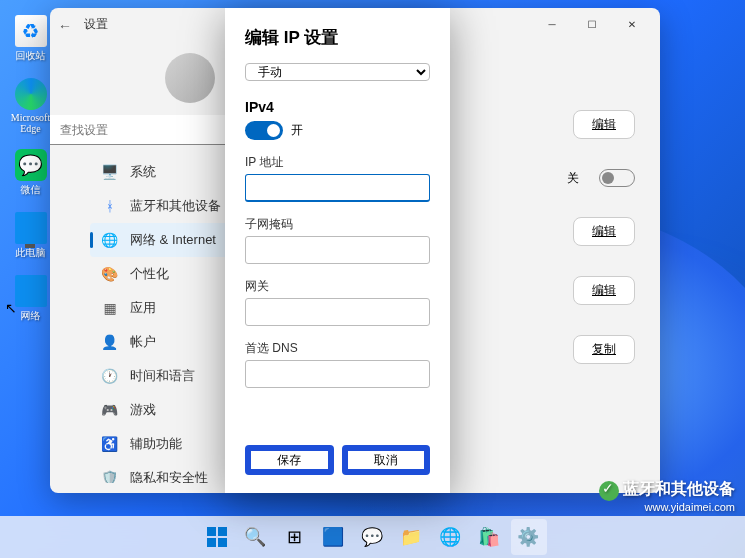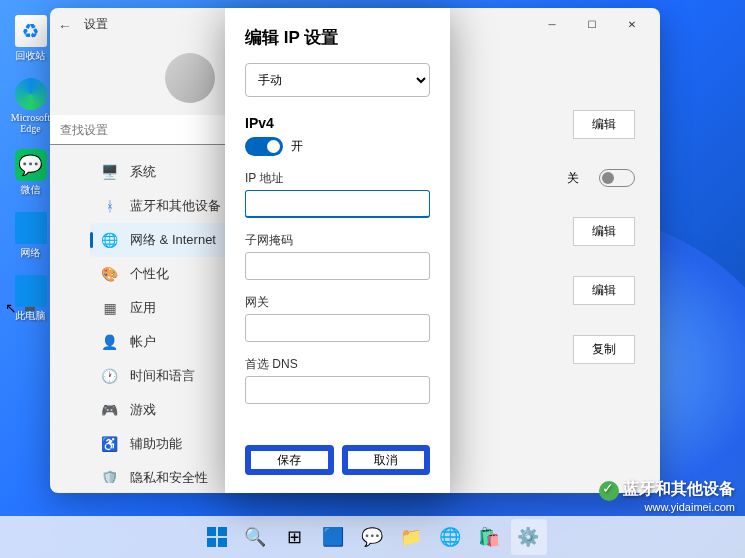--- a/index.html
+++ b/index.html
@@ -28,28 +28,28 @@
 .search-box{margin:0 14px 10px;height:30px;border:none;border-bottom:1px solid #888;background:#fff;padding:0 10px;font-size:12px;outline:none;}
 .nav-list{flex:1;overflow-y:auto;padding:0 6px;}
 .nav-item{display:flex;align-items:center;gap:12px;height:34px;padding:0 12px;border-radius:4px;cursor:pointer;font-size:13px;color:#333;}
 .nav-item.active{background:#e5f1fb;position:relative;}
 .nav-item.active::before{content:"";position:absolute;left:0;top:9px;bottom:9px;width:3px;background:#0067c0;border-radius:2px;}
 .nav-item .nav-ico{width:16px;display:flex;align-items:center;justify-content:center;font-size:14px;}
 
 .content{flex:1;padding:15px 25px;overflow-y:auto;}
 .page-title{font-size:26px;font-weight:600;color:#333;margin-bottom:20px;}
 .setting-row{display:flex;align-items:center;justify-content:flex-end;gap:20px;margin-bottom:30px;}
-.setting-row .edit-btn{padding:5px 18px;background:#fff;border:1px solid #ccc;border-radius:0;font-size:12px;cursor:pointer;}
+.setting-row .edit-btn{padding:5px 18px;background:#fff;border:1px solid #ccc;border-radius:8px;font-size:12px;cursor:pointer;text-decoration:underline;}
 .toggle-off{width:36px;height:18px;border:1px solid #888;border-radius:10px;position:relative;cursor:pointer;}
 .toggle-off::after{content:"";position:absolute;width:12px;height:12px;border-radius:50%;background:#888;left:2px;top:2px;}
 .link-text{color:#0067c0;font-size:11px;text-align:right;}
 
 .modal{position:absolute;left:225px;top:8px;width:225px;height:485px;background:#fff;border-radius:0;box-shadow:0 8px 40px rgba(0,0,0,.4);padding:18px 20px;display:flex;flex-direction:column;z-index:50;}
 .modal h2{font-size:17px;font-weight:600;margin-bottom:14px;}
-.modal select{width:100%;height:34px;border:1px solid #bbb;border-radius:4px;padding:0 8px;font-size:12px;background:#fff;margin-bottom:18px;cursor:pointer;}
+.modal select{width:100%;height:18px;border:1px solid #bbb;border-radius:4px;padding:0 8px;font-size:12px;background:#fff;margin-bottom:18px;cursor:pointer;}
 .modal h3{font-size:14px;font-weight:700;margin-bottom:6px;}
 .toggle-row{display:flex;align-items:center;gap:8px;margin-bottom:14px;}
 .toggle-on{width:38px;height:19px;background:#0067c0;border-radius:10px;position:relative;cursor:pointer;}
 .toggle-on::after{content:"";position:absolute;width:13px;height:13px;border-radius:50%;background:#fff;right:3px;top:3px;}
 .toggle-lbl{font-size:12px;}
 .field-label{font-size:12px;color:#333;margin-bottom:3px;}
 .text-input{width:100%;height:28px;border:1px solid #bbb;border-radius:3px;padding:0 6px;font-size:12px;margin-bottom:14px;outline:none;}
 .text-input.focused{border:1px solid #0067c0;border-bottom:2px solid #0067c0;}
 .modal-buttons{margin-top:auto;display:flex;gap:8px;}
 .modal-buttons button{flex:1;height:30px;border:6px solid #1d4ed8;background:#fff;border-radius:4px;font-size:12px;cursor:pointer;}
@@ -86,26 +86,26 @@
     </div>
   <div class="desktop-icon">
       <div class="ico ic-edge"></div>
       <div class="lbl">Microsoft Edge</div>
     </div>
   <div class="desktop-icon">
       <div class="ico ic-wechat">💬</div>
       <div class="lbl">微信</div>
     </div>
   <div class="desktop-icon">
+      <div class="ico ic-pc"></div>
+      <div class="lbl">此电脑</div>
+    </div>
+  <div class="desktop-icon">
       <div class="ico ic-net"></div>
       <div class="lbl">网络</div>
-    </div>
-  <div class="desktop-icon">
-      <div class="ico ic-pc"></div>
-      <div class="lbl">此电脑</div>
     </div>
 </div>
 
 <div class="settings-window">
   <div class="titlebar">
     <div class="tb-left">
       <span class="back-btn">←</span>
       <span class="app-title">设置</span>
     </div>
     <div class="win-controls">

